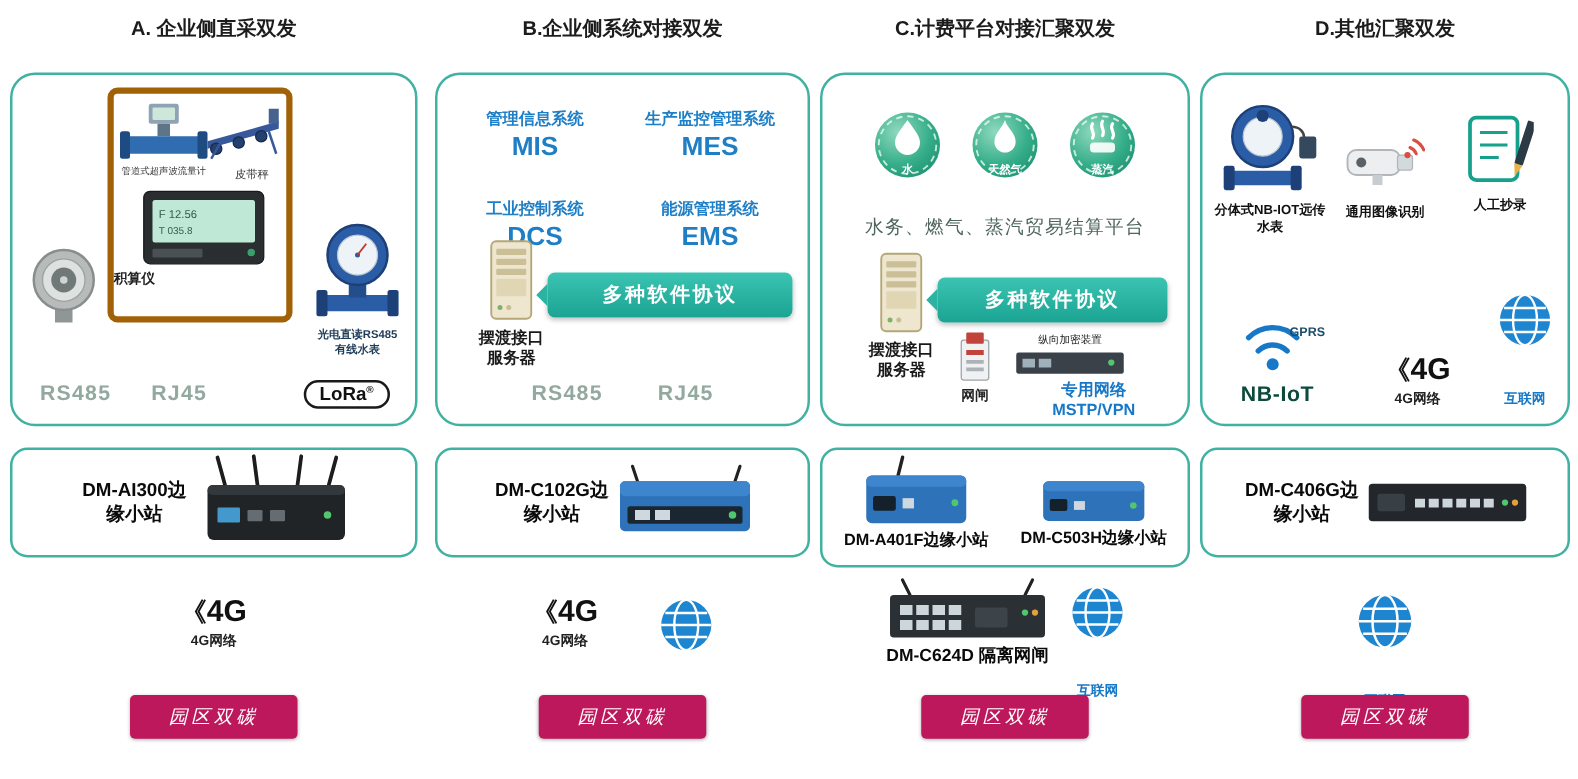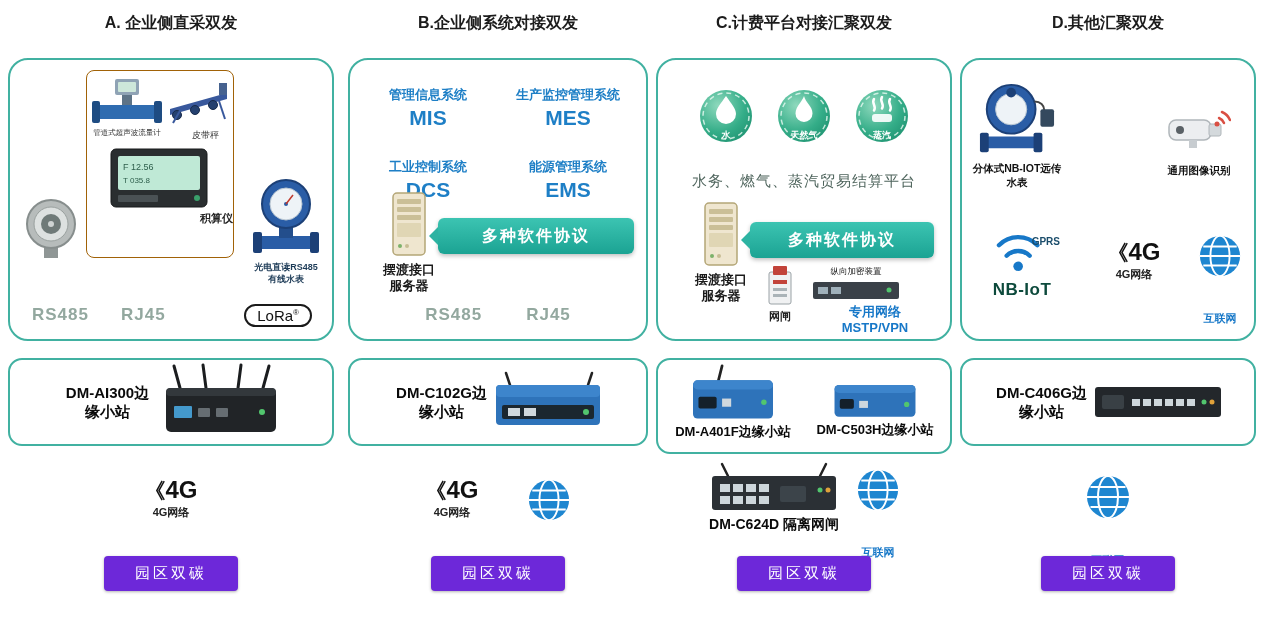--- a/index.html
+++ b/index.html
@@ -3,30 +3,30 @@
 <meta charset="utf-8">
 <style>
   * { box-sizing: border-box; margin: 0; padding: 0; }
   body { font-family: "Liberation Sans", "DejaVu Sans", sans-serif; background: #fff; }
   .canvas { position: relative; width: 1262px; height: 623px; background: #fff; overflow: hidden; }
   .col { position: absolute; top: 0; height: 623px; }
   .col-title { margin-top: 13px; height: 19px; text-align: center; font-size: 16px; font-weight: 600; color: #1c1c1c; }
   .main-box { position: relative; margin-top: 26px; height: 283px; border: 2px solid #41b1a1; border-radius: 20px; background: #fff; }
   .edge-box { position: relative; margin-top: 17px; height: 88px; border: 2px solid #41b1a1; border-radius: 14px; background: #fff; }
   .edge-box.tall { height: 96px; }
-  .park-btn { position: absolute; bottom: 32px; left: 50%; transform: translateX(-50%); width: 134px; height: 35px; background: #6d28d9; color: #fff; font-size: 15px; display: flex; align-items: center; justify-content: center; border-radius: 4px; letter-spacing: 3px; box-shadow: 0 1px 3px rgba(0,0,0,.3); }
+  .park-btn { position: absolute; bottom: 32px; left: 50%; transform: translateX(-50%); width: 134px; height: 35px; background: #be185d; color: #fff; font-size: 15px; display: flex; align-items: center; justify-content: center; border-radius: 4px; letter-spacing: 3px; box-shadow: 0 1px 3px rgba(0,0,0,.3); font-style: italic; }
   .proto { color: #93a89f; font-weight: 700; font-size: 17px; letter-spacing: 1px; }
   .proto-row { position: absolute; bottom: 14px; display: flex; gap: 32px; }
   .proto-row.centered { left: 0; right: 0; justify-content: center; gap: 44px; }
-  .lora-badge { position: absolute; right: 20px; bottom: 12px; border: 2.5px solid #1a1a1a; border-radius: 15px; padding: 1px 11px; font-weight: 400; font-size: 15px; color: #111; }
+  .lora-badge { position: absolute; right: 20px; bottom: 12px; border: 2.5px solid #1a1a1a; border-radius: 15px; padding: 1px 11px; font-weight: 700; font-size: 15px; color: #111; }
   .lora-badge sup { font-size: 8px; }
   .tiny-label { font-size: 8px; color: #333; text-align: center; }
   .sm-label { font-size: 9px; font-weight: 700; color: #1d3b57; text-align: center; line-height: 1.3; white-space: pre-line; }
-  .inner-box { position: absolute; left: 76px; top: 10px; width: 148px; height: 188px; border: 1px solid #a16207; border-radius: 8px; }
-  .tot-label { position: absolute; left: 0; right: 0; top: 140px; text-align: right; font-size: 11px; font-weight: 700; color: #222; }
+  .inner-box { position: absolute; left: 76px; top: 10px; width: 148px; height: 188px; border: 5px solid #a16207; border-radius: 8px; }
+  .tot-label { position: absolute; left: 0; right: 0; top: 140px; text-align: left; font-size: 11px; font-weight: 700; color: #222; }
   .edge-inner { display: flex; align-items: center; justify-content: center; gap: 1px; height: 100%; padding: 0 20px; }
   .edge-name { width: 98px; font-size: 15px; font-weight: 700; text-align: center; line-height: 1.3; color: #0a0a0a; }
   .links-row { margin-top: 32px; display: flex; justify-content: center; gap: 48px; }
   .link { display: flex; flex-direction: column; align-items: center; gap: 3px; }
   .g4-icon { font-weight: 800; font-size: 24px; color: #111; line-height: 1; white-space: nowrap; }
   .g4-icon .arc { font-size: 21px; font-weight: 700; }
   .link-label { font-size: 11px; font-weight: 700; color: #222; }
   .link-label.blue { color: #1778c8; margin-top: 30px; }
   .systems-grid { position: absolute; top: 26px; left: 8px; right: 8px; display: grid; grid-template-columns: 1fr 1fr; row-gap: 28px; }
   .system { text-align: center; color: #1e7fc6; font-weight: 700; }
@@ -43,21 +43,21 @@
   .pn-text { position: absolute; left: 158px; top: 244px; width: 118px; font-size: 13px; font-weight: 700; color: #1778c8; white-space: pre-line; text-align: center; line-height: 1.25; }
   .edge-pair { display: flex; justify-content: center; gap: 24px; padding-top: 4px; }
   .edge-unit { display: flex; flex-direction: column; align-items: center; width: 118px; }
   .edge-name-sm { font-size: 13px; font-weight: 700; text-align: center; line-height: 1.2; color: #0a0a0a; }
   .c-bottom { margin-top: 8px; display: flex; justify-content: center; align-items: flex-start; gap: 16px; }
   .iso-group { display: flex; flex-direction: column; align-items: center; text-align: center; }
   .iso-label { font-size: 14px; font-weight: 700; color: #0a0a0a; margin-top: 2px; }
   .d-row1 { position: absolute; top: 20px; left: 8px; right: 8px; display: flex; justify-content: space-between; align-items: flex-start; }
   .source { display: flex; flex-direction: column; align-items: center; width: 94px; }
   .src-label { font-size: 10.5px; font-weight: 700; text-align: center; margin-top: 4px; line-height: 1.3; color: #111; }
-  .d-row2 { position: absolute; top: 164px; left: 12px; right: 12px; display: flex; justify-content: space-between; align-items: flex-start; gap: 30px; }
+  .d-row2 { position: absolute; top: 164px; left: 12px; right: 12px; display: flex; justify-content: space-between; align-items: flex-end; gap: 30px; }
   .radio-group { display: flex; flex-direction: column; align-items: center; width: 96px; }
   .gprs-wrap { position: relative; }
   .gprs-text { position: absolute; right: -8px; top: 12px; font-size: 10px; font-weight: 700; color: #1b4d6b; }
   .nbiot { font-size: 17px; font-weight: 800; color: #0d4a3c; margin-top: 2px; letter-spacing: .5px; }
 </style>
 </head>
 <body>
 
 <svg width="0" height="0" style="position:absolute" aria-hidden="true">
   <defs>
@@ -411,20 +411,33 @@
             <rect x="2" y="16" width="42" height="20" rx="7" fill="#eceef0" stroke="#b0b6ba" stroke-width="1.5"></rect>
             <rect x="42" y="20" width="12" height="12" rx="2" fill="#d4d9dc" stroke="#b0b6ba"></rect>
             <circle cx="13" cy="26" r="4" fill="#5a6166"></circle>
             <rect x="22" y="36" width="8" height="8" fill="#c7ccd0"></rect>
             <path d="M52 14a9 9 0 0 1 5 5" stroke="#d94f43" stroke-width="2.5" fill="none" stroke-linecap="round"></path>
             <path d="M55 8a15 15 0 0 1 8 8" stroke="#d94f43" stroke-width="2.5" fill="none" stroke-linecap="round"></path>
             <circle cx="50" cy="20" r="2.5" fill="#d94f43"></circle>
           </svg>
           <div class="src-label" style="margin-top:12px">通用图像识别</div>
         </div>
+        <div class="source">
+          <svg style="margin-top:10px" width="54" height="58" viewBox="0 0 54 58">
+            <rect x="3" y="4" width="38" height="50" rx="5" fill="#fff" stroke="#17a08c" stroke-width="3"></rect>
+            <line x1="11" y1="16" x2="33" y2="16" stroke="#17a08c" stroke-width="2.5"></line>
+            <line x1="11" y1="26" x2="33" y2="26" stroke="#17a08c" stroke-width="2.5"></line>
+            <line x1="11" y1="36" x2="26" y2="36" stroke="#17a08c" stroke-width="2.5"></line>
+            <g transform="rotate(18 45 30)">
+              <rect x="42" y="6" width="7" height="36" rx="1" fill="#2b3a45"></rect>
+              <polygon points="42,42 49,42 45.5,52" fill="#e8b44a"></polygon>
+            </g>
+          </svg>
+          <div class="src-label" style="margin-top:10px">人工抄录</div>
+        </div>
       </div>
 
       <div class="d-row2">
         <div class="radio-group">
           <div class="gprs-wrap">
             <svg width="60" height="50" viewBox="0 0 60 52">
               <circle cx="26" cy="44" r="5" fill="#1778c8"></circle>
               <path d="M14 33a17 17 0 0 1 24 0" stroke="#1778c8" stroke-width="4.5" fill="none" stroke-linecap="round"></path>
               <path d="M6 22a28 28 0 0 1 40 0" stroke="#1778c8" stroke-width="4.5" fill="none" stroke-linecap="round"></path>
             </svg>

